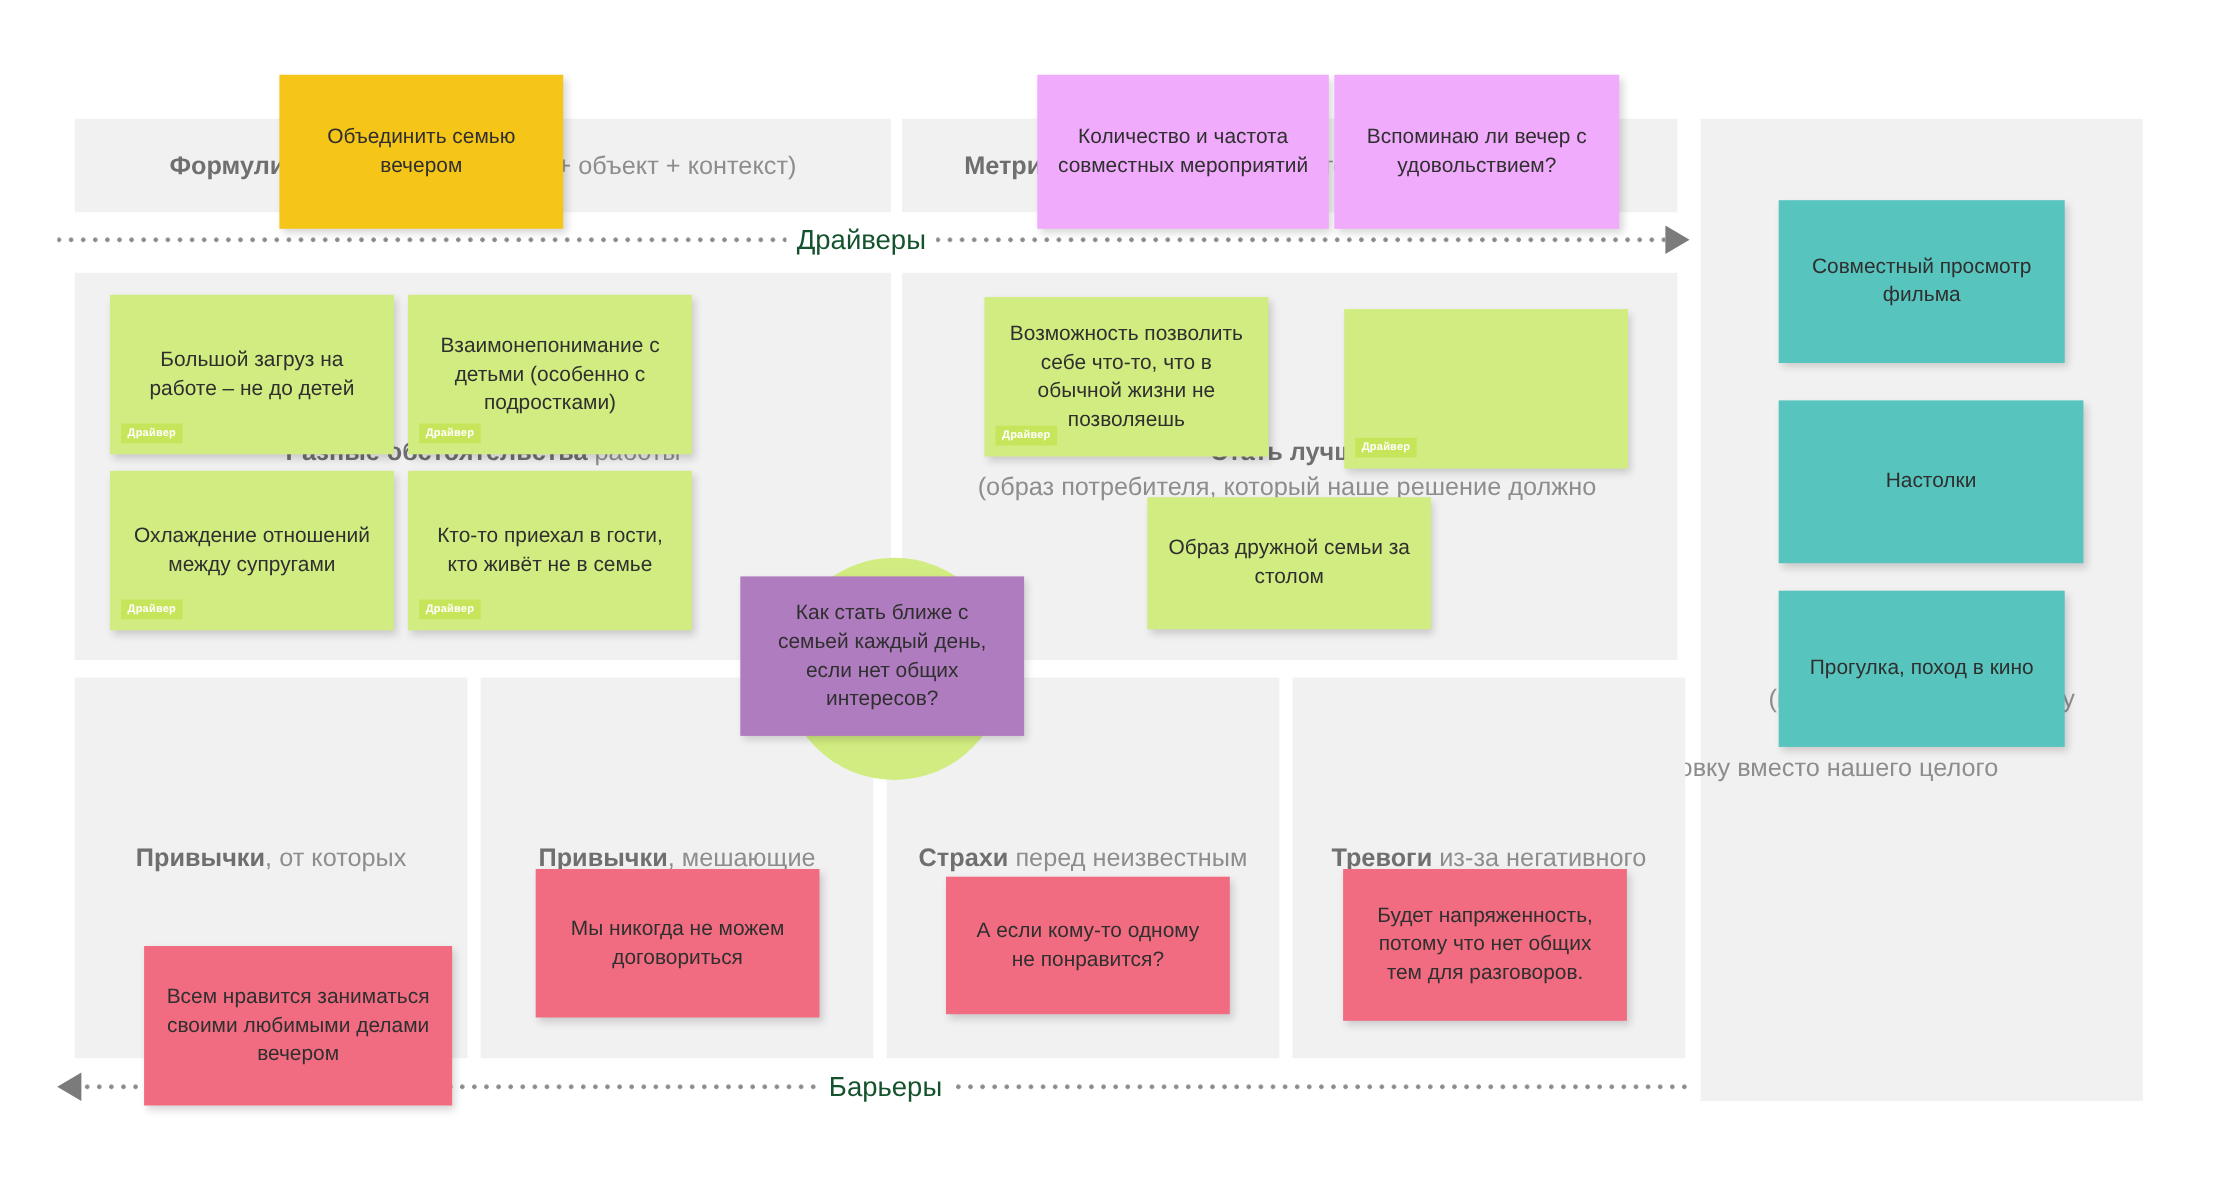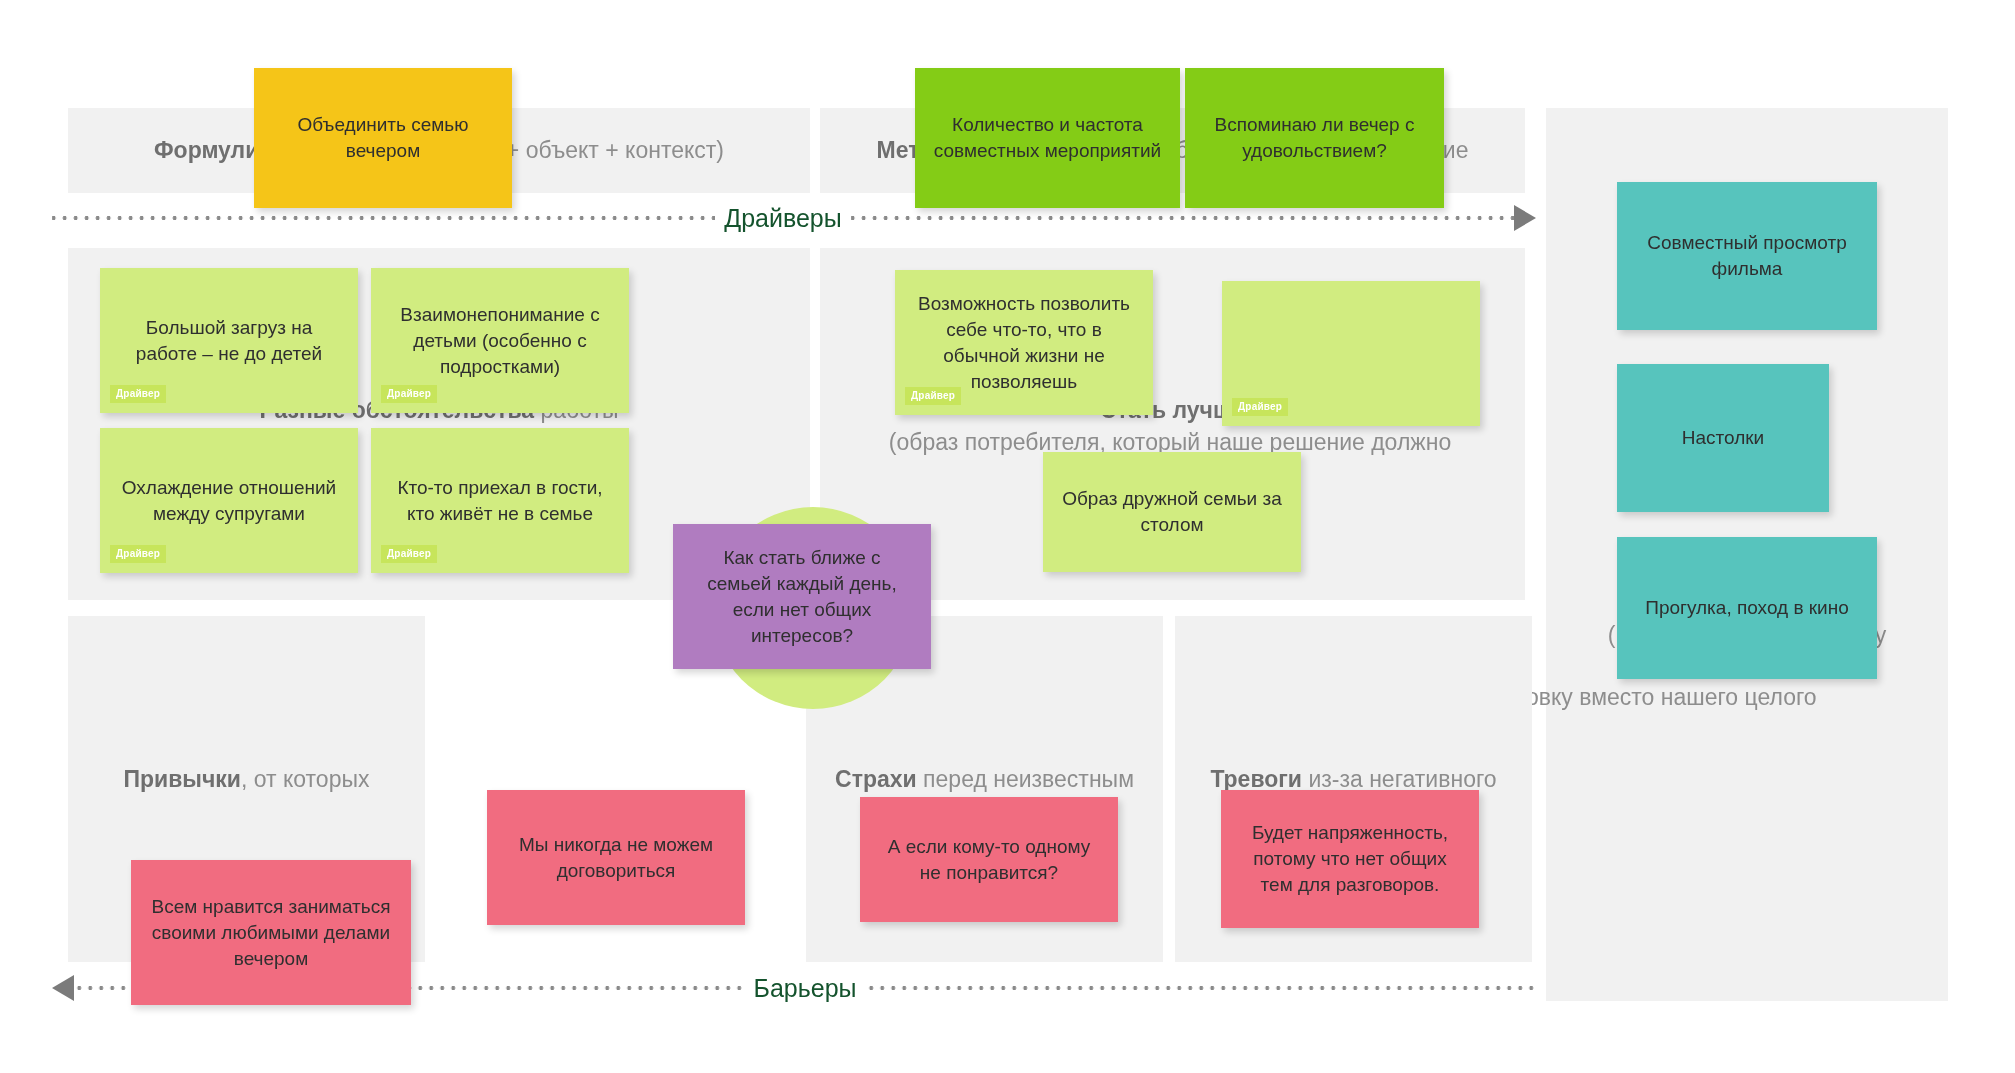--- a/index.html
+++ b/index.html
@@ -73,21 +73,21 @@
     align-items: center;
     justify-content: center;
     text-align: center;
     color: #2f2f2f;
     font-size: 19px;
     line-height: 26px;
     padding: 12px 16px;
     box-shadow: 3px 4px 7px rgba(0,0,0,0.16);
   }
   .note.yellow { background: #f5c518; }
-  .note.blue   { background: #84cc16; }
+  .note.blue   { background: #f0abfc; margin-left: 28px; }
   .note.green  { background: #d1ec80; }
   .note.pink   { background: #f16c80; }
   .note.purple { background: #b07cc0; }
   .note.teal   { background: #57c4bd; }
 
   .badge {
     position: absolute;
     left: 10px;
     bottom: 10px;
     background: #c7e55b;
@@ -155,20 +155,25 @@
       <span class="sub">(образ потребителя, который наше решение должно</span>
     </div>
   </div>
 
   <div class="panel" style="left:68px; top:616px; width:357px; height:346px;">
     <div class="panel-title" style="top:147px;">
       <b>Привычки</b><span class="sub">, от которых</span>
     </div>
   </div>
 
+  <div class="panel" style="left:437px; top:616px; width:357px; height:346px;">
+    <div class="panel-title" style="top:147px;">
+      <b>Привычки</b><span class="sub">, мешающие</span>
+    </div>
+  </div>
 
   <div class="panel" style="left:806px; top:616px; width:357px; height:346px;">
     <div class="panel-title" style="top:147px;">
       <b>Страхи</b><span class="sub"> перед неизвестным</span>
     </div>
   </div>
 
   <div class="panel" style="left:1175px; top:616px; width:357px; height:346px;">
     <div class="panel-title" style="top:147px;">
       <b>Тревоги</b><span class="sub"> из-за негативного</span>
@@ -246,21 +251,21 @@
   </div>
 
   <div class="note pink" style="left:1221px; top:790px; width:258px; height:138px;">
     <span>Будет напряженность, потому что нет общих тем для разговоров.</span>
   </div>
 
   <div class="note teal" style="left:1617px; top:182px; width:260px; height:148px;">
     <span>Совместный просмотр фильма</span>
   </div>
 
-  <div class="note teal" style="left:1617px; top:364px; width:212px; height:148px;">
+  <div class="note teal" style="left:1617px; top:364px; width:277px; height:148px;">
     <span>Настолки</span>
   </div>
 
   <div class="note teal" style="left:1617px; top:537px; width:260px; height:142px;">
     <span>Прогулка, поход в кино</span>
   </div>
 
 </div>
 
 </body></html>

